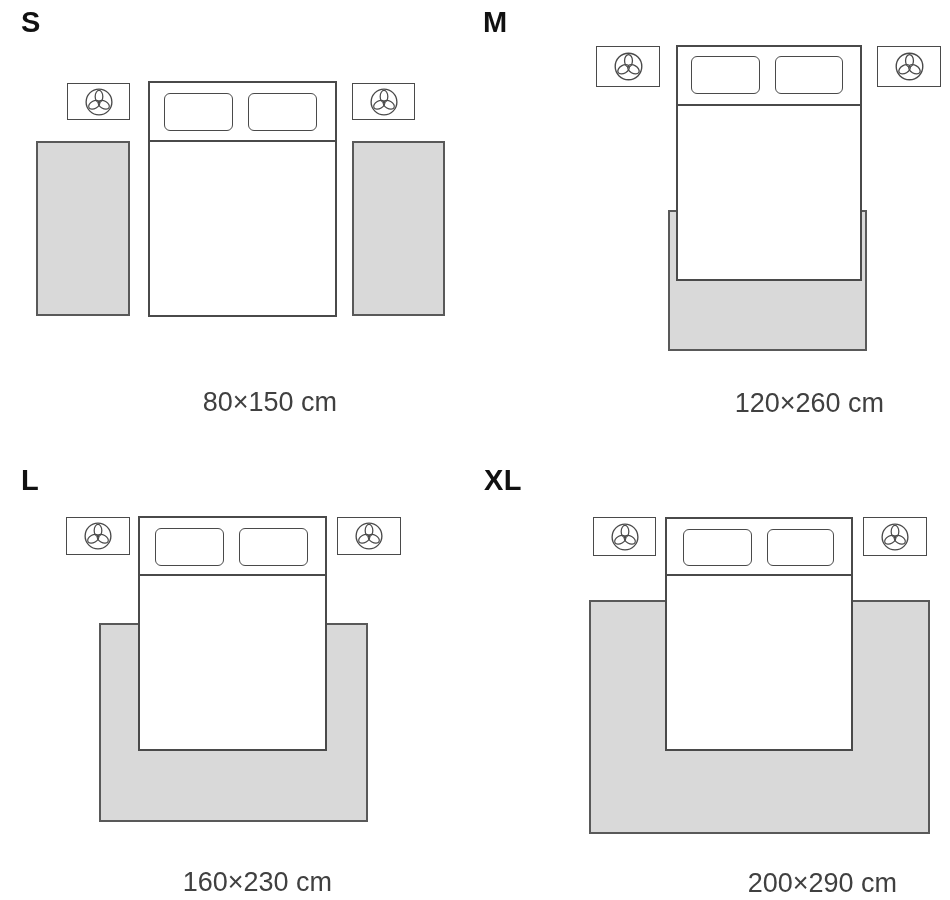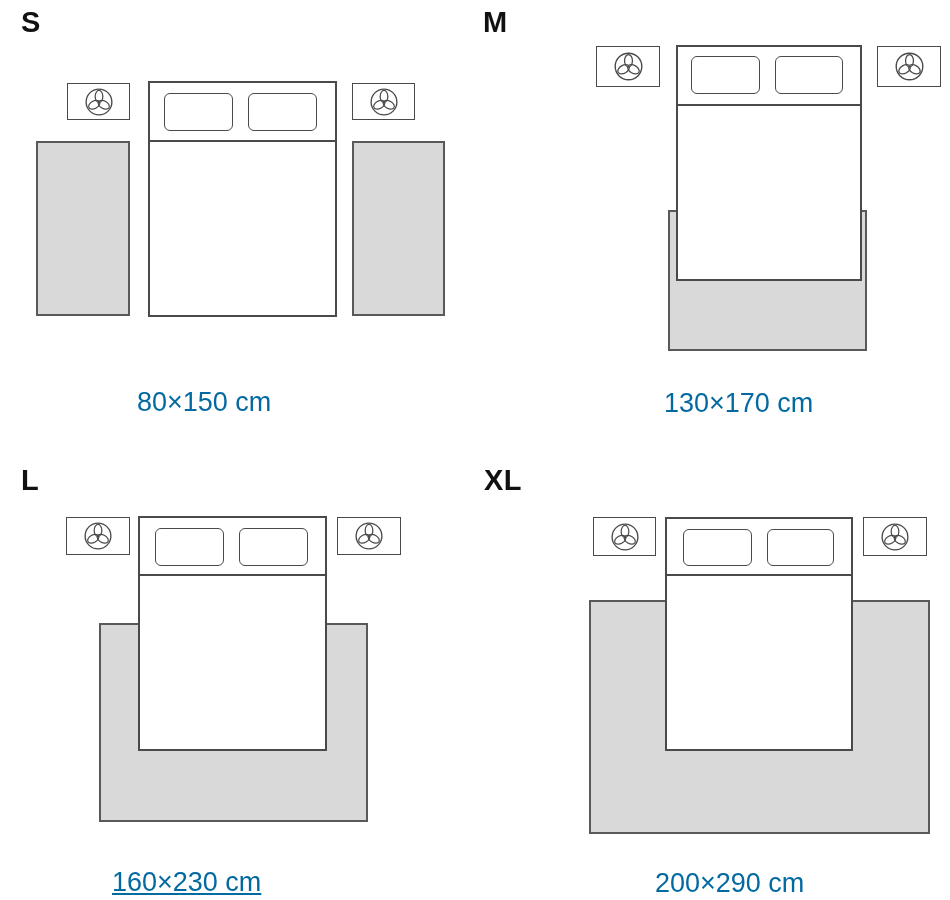--- a/index.html
+++ b/index.html
@@ -18,22 +18,22 @@
     font-weight: 700;
     color: #111111;
     line-height: 1.1;
     letter-spacing: 0.5px;
     z-index: 4;
   }
   .caption {
     position: absolute;
     font-size: 27px;
     font-weight: 400;
-    color: #0369a1;
-    text-align: left;
+    color: #404040;
+    text-align: right;
     line-height: 1.1;
     z-index: 4;
     white-space: nowrap;
   }
 
   .rug {
     position: absolute;
     box-sizing: border-box;
     background: #d9d9d9;
     border: 2px solid #595959;
@@ -138,21 +138,21 @@
     </svg>
   </div>
 
   <div class="bed" style="left:676px; top:45px; width:186px; height:236px;">
     <div class="headboard" style="height:59px;">
       <div class="pillow" style="left:13px; top:9px; width:69px; height:38px;"></div>
       <div class="pillow" style="left:97px; top:9px; width:68px; height:38px;"></div>
     </div>
   </div>
 
-  <div class="caption" style="left:664px; top:389px; width:220px;">130×170 cm</div>
+  <div class="caption" style="left:664px; top:389px; width:220px;">120×260 cm</div>
 
   <div class="size-label" style="left:21px; top:465px;">L</div>
 
   <div class="rug" style="left:99px; top:623px; width:269px; height:199px;"></div>
 
   <div class="nightstand" style="left:66px; top:517px; width:64px; height:38px;">
     <svg width="32" height="32" viewBox="0 0 36 36">
       <circle cx="18" cy="18" r="14.5" fill="none" stroke="#4a4a4a" stroke-width="1.5"></circle>
       <g fill="none" stroke="#4a4a4a" stroke-width="1.4">
         <ellipse cx="18" cy="11.8" rx="4.3" ry="6.8"></ellipse>
@@ -172,21 +172,21 @@
     </svg>
   </div>
 
   <div class="bed" style="left:138px; top:516px; width:189px; height:235px;">
     <div class="headboard" style="height:58px;">
       <div class="pillow" style="left:15px; top:10px; width:69px; height:38px;"></div>
       <div class="pillow" style="left:99px; top:10px; width:69px; height:38px;"></div>
     </div>
   </div>
 
-  <div class="caption" style="left:112px; top:868px; width:220px;text-decoration:underline;">160×230 cm</div>
+  <div class="caption" style="left:112px; top:868px; width:220px;">160×230 cm</div>
 
   <div class="size-label" style="left:484px; top:465px;">XL</div>
 
   <div class="rug" style="left:589px; top:600px; width:341px; height:234px;"></div>
 
   <div class="nightstand" style="left:593px; top:517px; width:63px; height:39px;">
     <svg width="32" height="32" viewBox="0 0 36 36">
       <circle cx="18" cy="18" r="14.5" fill="none" stroke="#4a4a4a" stroke-width="1.5"></circle>
       <g fill="none" stroke="#4a4a4a" stroke-width="1.4">
         <ellipse cx="18" cy="11.8" rx="4.3" ry="6.8"></ellipse>
@@ -206,15 +206,15 @@
     </svg>
   </div>
 
   <div class="bed" style="left:665px; top:517px; width:188px; height:234px;">
     <div class="headboard" style="height:57px;">
       <div class="pillow" style="left:16px; top:10px; width:69px; height:37px;"></div>
       <div class="pillow" style="left:100px; top:10px; width:67px; height:37px;"></div>
     </div>
   </div>
 
-  <div class="caption" style="left:655px; top:869px; width:220px;">200×290 cm</div>
+  <div class="caption" style="left:677px; top:869px; width:220px;">200×290 cm</div>
 
 </div>
 
 </body></html>

